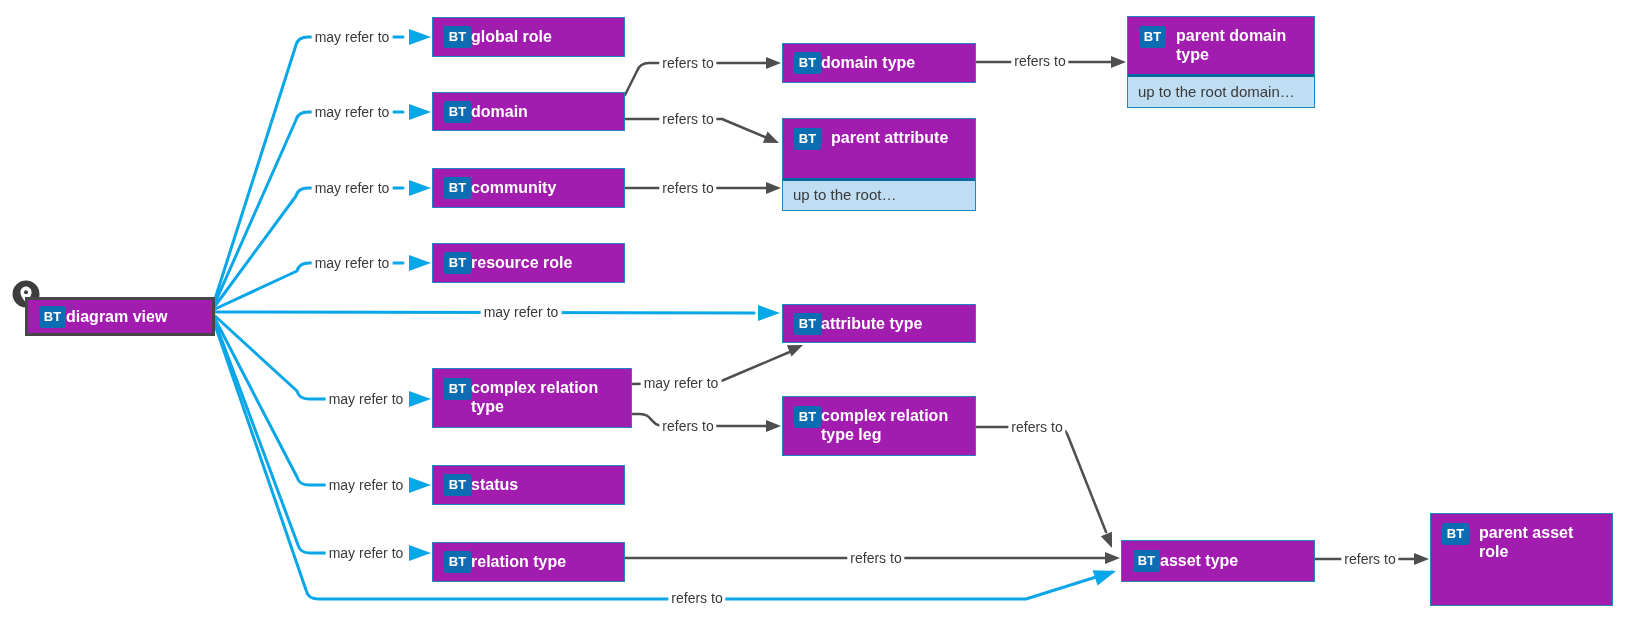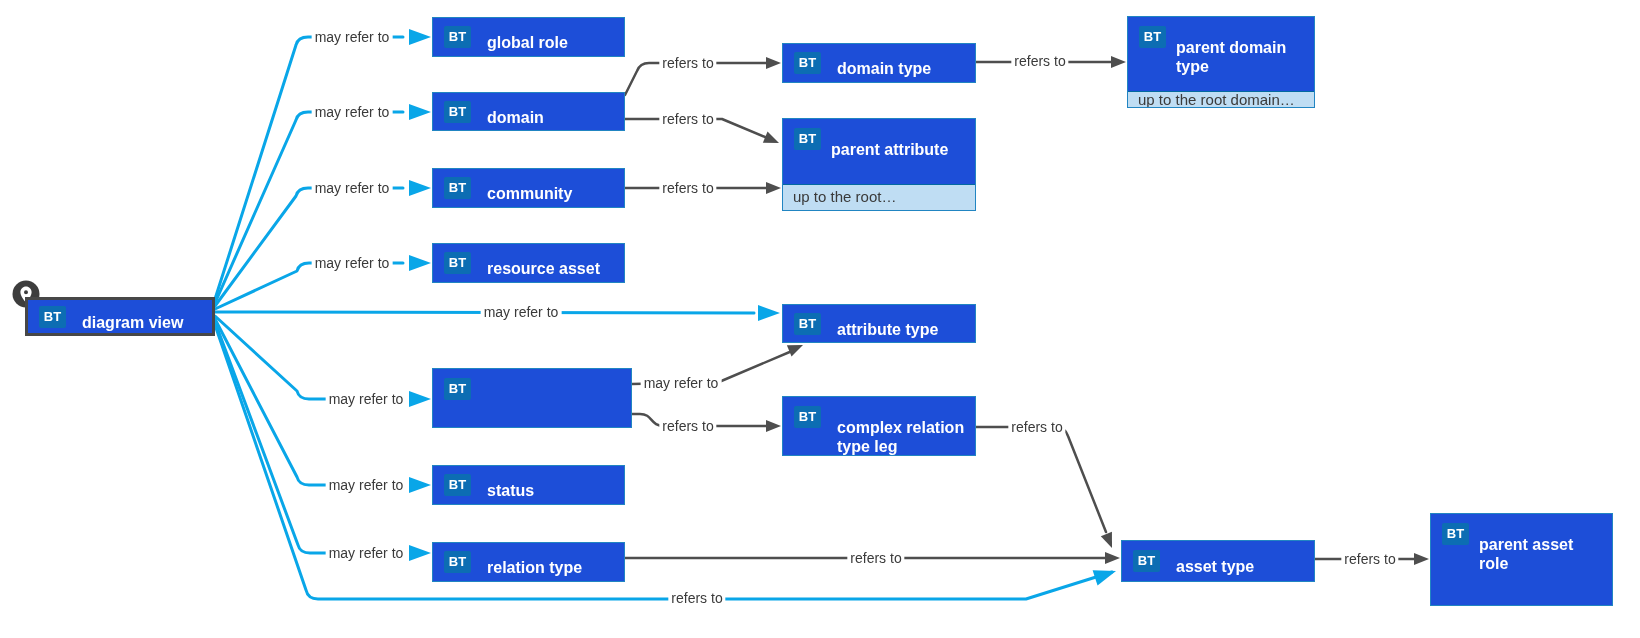--- a/index.html
+++ b/index.html
@@ -3,32 +3,32 @@
 <meta charset="utf-8">
 <style>
   html,body{margin:0;padding:0;background:#fff;}
   .stage{position:relative;width:1640px;height:638px;background:#fff;overflow:hidden;
          font-family:"Liberation Sans",sans-serif;}
   .edges{position:absolute;left:0;top:0;}
   .cyan path{stroke:#09A6E8;stroke-width:3;fill:none;stroke-linejoin:round;stroke-linecap:round;}
   .cyan polygon{fill:#09A6E8;stroke:none;}
   .dark path{stroke:#4E4E4E;stroke-width:2.5;fill:none;stroke-linejoin:round;stroke-linecap:round;}
   .dark polygon{fill:#4E4E4E;stroke:none;}
-  .node{position:absolute;background:#1d4ed8;border:1px solid #2185C2;box-sizing:border-box;
-        display:flex;align-items:center;gap:16px;padding:0 8px 0 11px;
+  .node{position:absolute;background:#a21caf;border:1px solid #2185C2;box-sizing:border-box;
+        display:flex;align-items:center;gap:0;padding:0 8px 0 11px;
         color:#fff;font-weight:bold;font-size:16px;line-height:1.2;cursor:default;}
-  .node .nlabel{white-space:normal;margin-top:12px;}
+  .node .nlabel{white-space:normal;}
   .badge{background:#0C6DB3;color:#fff;font-size:13px;font-weight:bold;width:27px;height:22px;
          flex:0 0 27px;display:flex;align-items:center;justify-content:center;border-radius:2px;}
   .twoline{align-items:flex-start;padding-top:9px;}
   .multi{flex-direction:column;align-items:stretch;padding:0;}
   .nhead{display:flex;align-items:flex-start;gap:10px;padding:9px 8px 0 11px;box-sizing:border-box;}
   .nnote{background:#BFDDF3;color:#3A3A3A;font-weight:normal;font-size:15px;
          display:flex;align-items:center;padding:0 10px;box-sizing:border-box;
-         border-top:1px solid #0369a1;white-space:nowrap;overflow:hidden;}
+         border-top:3px solid #0369a1;white-space:nowrap;overflow:hidden;}
   .root{border:3px solid #474747;}
   .elabel{position:absolute;transform:translate(-50%,-50%);background:#fff;color:#3A3A3A;
           font-size:14px;padding:0 3px;white-space:nowrap;}
 </style>
 </head>
 <body>
 
 <div class="stage">
 
   <svg class="edges" width="1640" height="638" viewBox="0 0 1640 638">
@@ -93,25 +93,26 @@
     <span class="nlabel">domain</span>
   </div>
 
   <div class="node" style="left:432px;top:168px;width:193px;height:40px;">
     <span class="badge">BT</span>
     <span class="nlabel">community</span>
   </div>
 
   <div class="node" style="left:432px;top:243px;width:193px;height:40px;">
     <span class="badge">BT</span>
-    <span class="nlabel">resource asset</span>
+    <span class="nlabel">resource role</span>
   </div>
 
   <div class="node twoline" style="left:432px;top:368px;width:200px;height:60px;">
     <span class="badge">BT</span>
+    <span class="nlabel">complex relation type</span>
   </div>
 
   <div class="node" style="left:432px;top:465px;width:193px;height:40px;">
     <span class="badge">BT</span>
     <span class="nlabel">status</span>
   </div>
 
   <div class="node" style="left:432px;top:542px;width:193px;height:40px;">
     <span class="badge">BT</span>
     <span class="nlabel">relation type</span>

